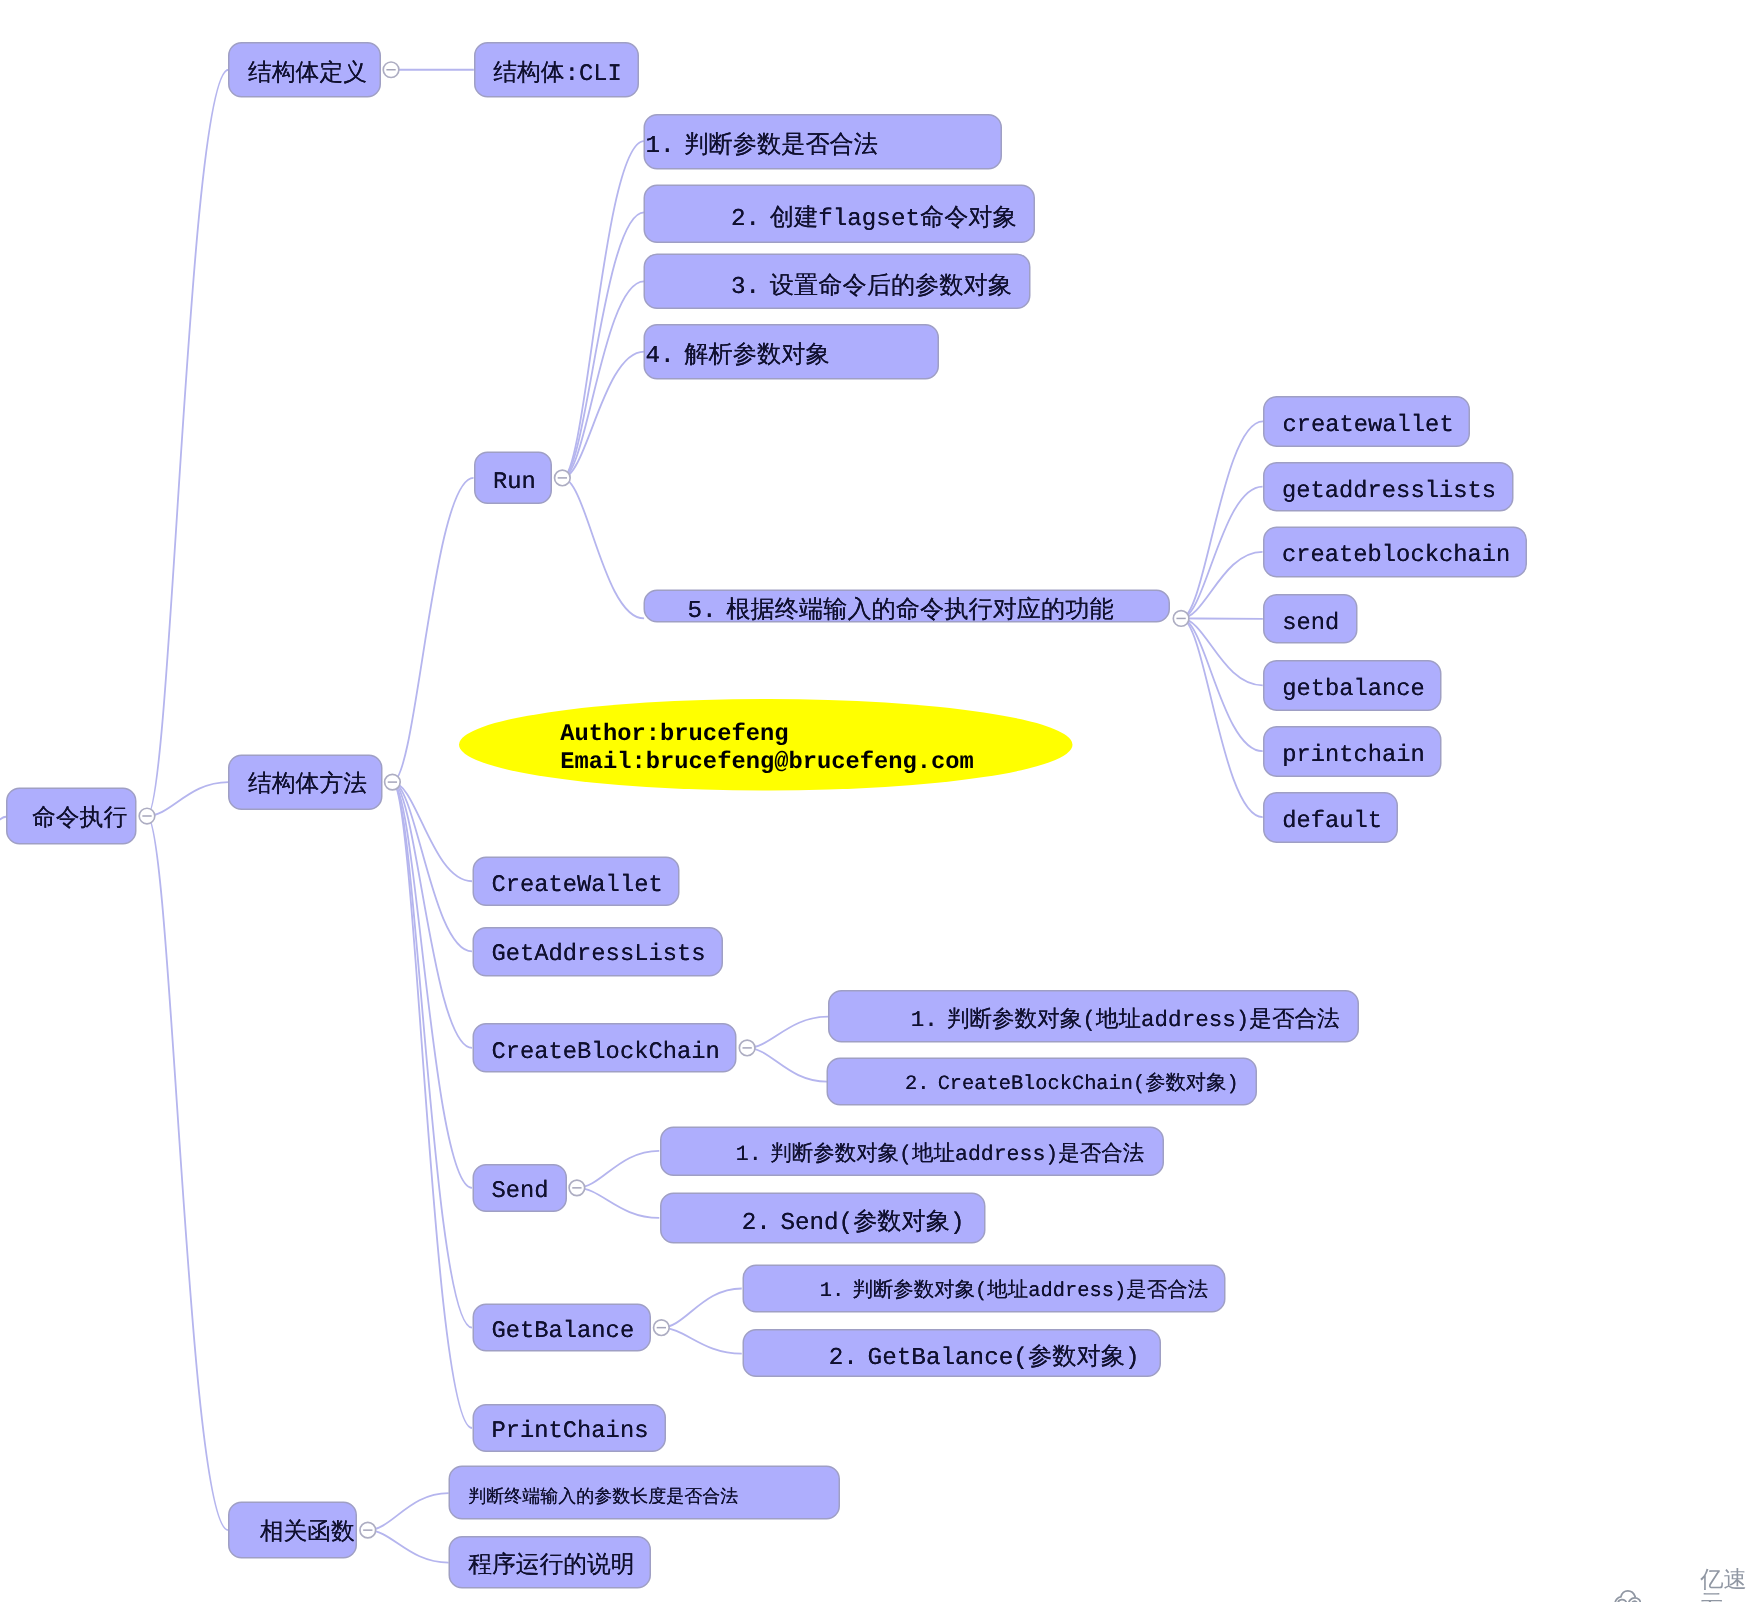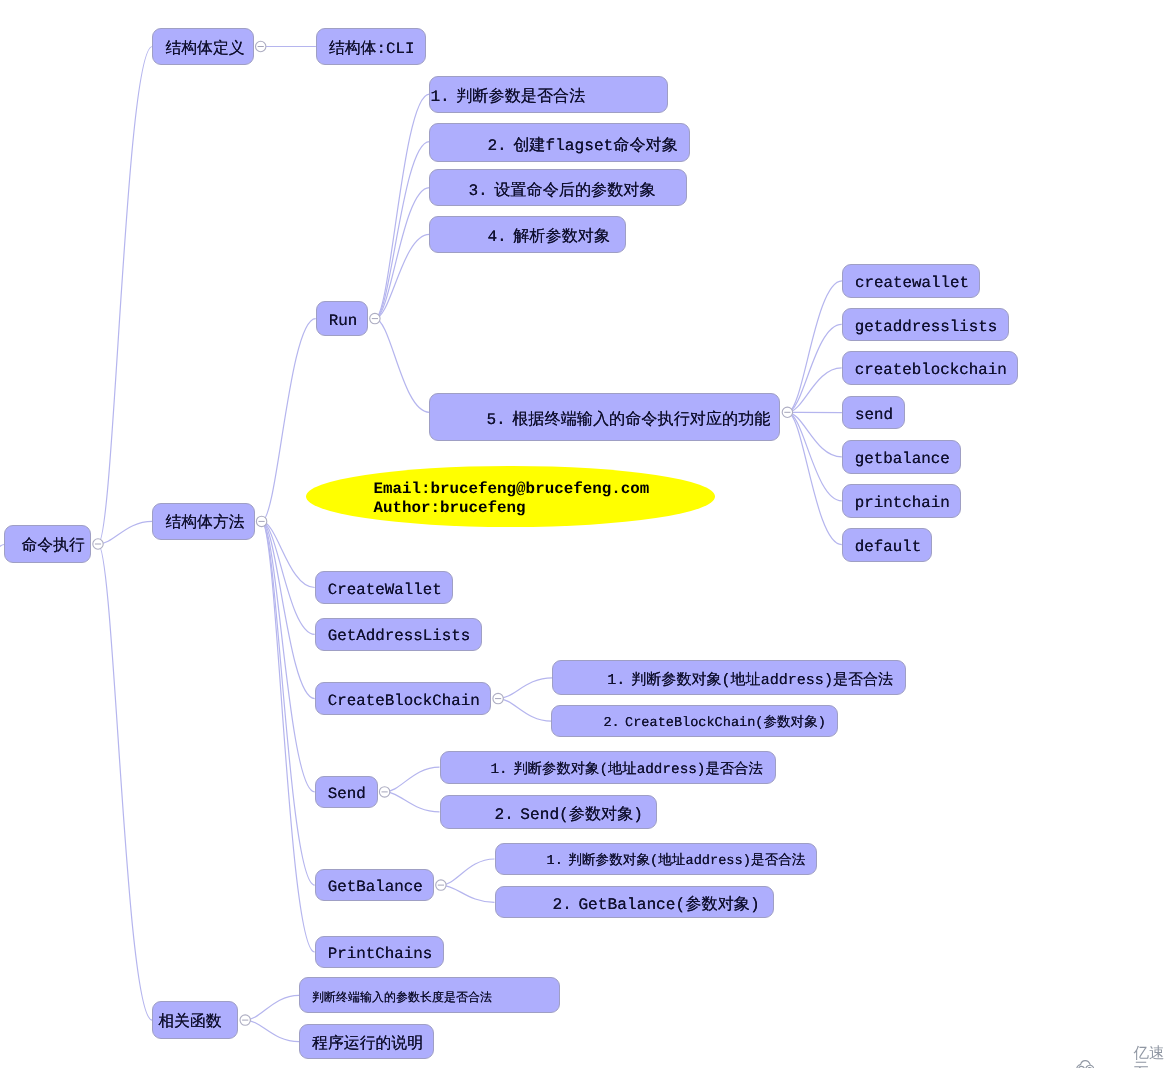--- a/index.html
+++ b/index.html
@@ -50,32 +50,32 @@
 <path fill="none" stroke="#b5b5ee" stroke-width="1.2" d="M498.1 698.6 C514.1 698.6 524.8 721.1 551.4 721.1"></path>
 <path fill="none" stroke="#b5b5ee" stroke-width="1.2" d="M384.6 791.9 C401.1 791.9 412.0 767.2 439.5 767.2"></path>
 <path fill="none" stroke="#b5b5ee" stroke-width="1.2" d="M384.6 791.9 C401.1 791.9 412.0 811.9 439.5 811.9"></path>
 <path fill="none" stroke="#b5b5ee" stroke-width="1.2" d="M440.9 885.1 C457.0 885.1 467.7 859.0 494.5 859.0"></path>
 <path fill="none" stroke="#b5b5ee" stroke-width="1.2" d="M440.9 885.1 C457.0 885.1 467.7 902.4 494.5 902.4"></path>
 <path fill="none" stroke="#b5b5ee" stroke-width="1.2" d="M245.2 1020.1 C261.4 1020.1 272.1 995.4 299.1 995.4"></path>
 <path fill="none" stroke="#b5b5ee" stroke-width="1.2" d="M245.2 1020.1 C261.4 1020.1 272.1 1041.7 299.1 1041.7"></path>
 <path fill="none" stroke="#b5b5ee" stroke-width="1.2" d="M-14.0 556.0 C-6.0 556.0 -2.0 544.5 4.0 544.5"></path>
 </svg>
 <div class="note" style="left:306.2px;top:465.6px;width:408.6px;height:61.6px;"></div>
-<div class="note-text" style="left:373.5px;top:480px;font-size:15.85px;"><div>Email:brucefeng@brucefeng.com</div><div>Author:brucefeng</div></div>
+<div class="note-text" style="left:373.5px;top:480px;font-size:15.85px;"><div>Author:brucefeng</div><div>Email:brucefeng@brucefeng.com</div></div>
 <div class="node" style="left:4.4px;top:525.3px;width:86.6px;height:37.4px;padding-left:16px;font-size:15.85px;"><span>命令执行</span></div>
 <div class="node" style="left:152.4px;top:27.8px;width:101.3px;height:37.5px;padding-left:12px;font-size:15.85px;"><span>结构体定义</span></div>
 <div class="node" style="left:315.9px;top:27.8px;width:109.9px;height:37.5px;padding-left:12px;font-size:15.85px;"><span>结构体:CLI</span></div>
 <div class="node" style="left:152.4px;top:502.7px;width:102.2px;height:37.4px;padding-left:12px;font-size:15.85px;"><span>结构体方法</span></div>
-<div class="node" style="left:152.2px;top:1001.1px;width:86px;height:38px;padding-left:5px;font-size:15.85px;"><span>相关函数</span></div>
+<div class="node" style="left:152.2px;top:1001.1px;width:86px;height:38px;padding-left:20px;font-size:15.85px;"><span>相关函数</span></div>
 <div class="node" style="left:315.7px;top:301.3px;width:52.2px;height:34.5px;padding-left:12px;font-size:15.85px;"><span>Run</span></div>
 <div class="node" style="left:429.4px;top:75.5px;width:239px;height:37.2px;font-size:16.15px;"><span>1.<span style="display: inline-block; width: 6.46px;"></span>判断参数是否合法</span></div>
 <div class="node" style="left:429.4px;top:123.2px;width:260.3px;height:39px;padding-left:57px;font-size:16.15px;"><span>2.<span style="display: inline-block; width: 6.46px;"></span>创建flagset命令对象</span></div>
-<div class="node" style="left:429.4px;top:169px;width:257.2px;height:37.2px;padding-left:38px;font-size:16.15px;"><span>3.<span style="display: inline-block; width: 6.46px;"></span>设置命令后的参数对象</span></div>
-<div class="node" style="left:429.4px;top:216px;width:196.2px;height:36.8px;padding-left:57px;font-size:16.15px;"><span>4.<span style="display: inline-block; width: 6.46px;"></span>解析参数对象</span></div>
-<div class="node" style="left:429.4px;top:393.4px;width:351px;height:48px;padding-left:56px;font-size:16.15px;"><span>5.<span style="display: inline-block; width: 6.46px;"></span>根据终端输入的命令执行对应的功能</span></div>
+<div class="node" style="left:429.4px;top:169px;width:257.2px;height:37.2px;padding-left:57px;font-size:16.15px;"><span>3.<span style="display: inline-block; width: 6.46px;"></span>设置命令后的参数对象</span></div>
+<div class="node" style="left:429.4px;top:216px;width:196.2px;height:36.8px;font-size:16.15px;"><span>4.<span style="display: inline-block; width: 6.46px;"></span>解析参数对象</span></div>
+<div class="node" style="left:429.4px;top:393.4px;width:351px;height:22px;padding-left:28px;font-size:16.15px;"><span>5.<span style="display: inline-block; width: 6.46px;"></span>根据终端输入的命令执行对应的功能</span></div>
 <div class="node" style="left:842px;top:264px;width:137.6px;height:33.9px;padding-left:12px;font-size:15.85px;"><span>createwallet</span></div>
 <div class="node" style="left:841.7px;top:307.5px;width:167.2px;height:33.9px;padding-left:12px;font-size:15.85px;"><span>getaddresslists</span></div>
 <div class="node" style="left:841.7px;top:351px;width:176.4px;height:33.9px;padding-left:12px;font-size:15.85px;"><span>createblockchain</span></div>
 <div class="node" style="left:841.9px;top:395.6px;width:63.1px;height:33.9px;padding-left:12px;font-size:15.85px;"><span>send</span></div>
 <div class="node" style="left:841.8px;top:440px;width:119.1px;height:33.9px;padding-left:12px;font-size:15.85px;"><span>getbalance</span></div>
 <div class="node" style="left:841.8px;top:483.8px;width:119.1px;height:33.9px;padding-left:12px;font-size:15.85px;"><span>printchain</span></div>
 <div class="node" style="left:841.8px;top:527.7px;width:90.4px;height:33.9px;padding-left:12px;font-size:15.85px;"><span>default</span></div>
 <div class="node" style="left:314.7px;top:571px;width:138.8px;height:33px;padding-left:12px;font-size:15.85px;"><span>CreateWallet</span></div>
 <div class="node" style="left:314.7px;top:617.8px;width:167.5px;height:33px;padding-left:12px;font-size:15.85px;"><span>GetAddressLists</span></div>
 <div class="node" style="left:314.7px;top:681.9px;width:176.4px;height:33.4px;padding-left:12px;font-size:15.85px;"><span>CreateBlockChain</span></div>

